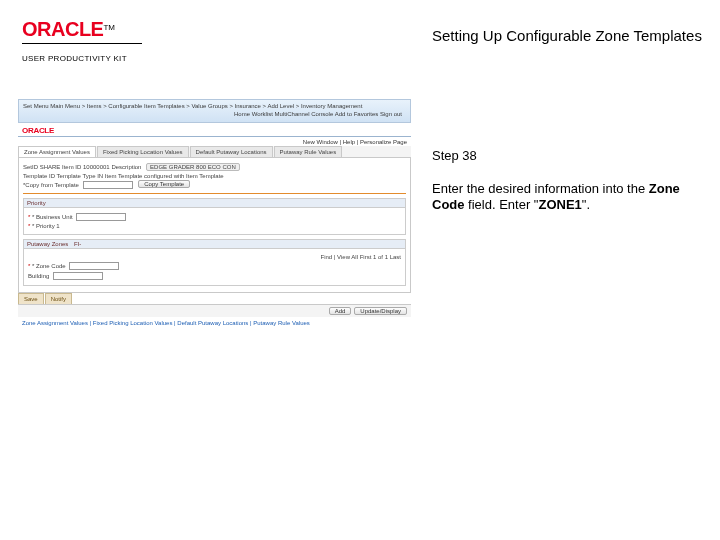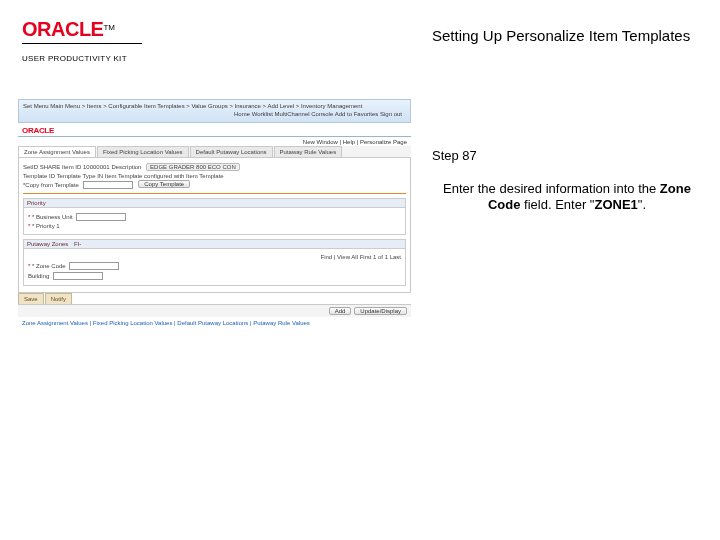--- a/index.html
+++ b/index.html
@@ -11,21 +11,21 @@
   .logo-oracle { font-family:Arial; font-size:20px; font-weight:bold; color:#e8001f; letter-spacing:-0.5px; }
   .logo-tm { font-size:8px; vertical-align:super; color:#000; font-weight:normal; }
   .logo-rule { width:120px; height:1px; background:#000; margin-top:2px; }
   .logo-sub { font-size:8px; letter-spacing:0.3px; margin-top:10px; }
 
   .title { position:absolute; top:27px; left:432px; font-size:15px; }
 
   
   .right-col { position:absolute; left:432px; width:270px; }
   .step-label { top:148px; font-size:13px; }
-  .desc { top:181px; font-size:13px; line-height:1.25;text-align:center; }
+  .desc { top:181px; font-size:13px; line-height:1.25; }
 
   
   .shot { position:absolute; top:99px; left:18px; width:393px; font-size:6px; color:#3a3a3a; }
   .shot-nav { background:linear-gradient(#e8f2fb,#d0e2f4); border:1px solid #b3c7dd; padding:3px 4px; line-height:1.3; }
   .shot-nav .row2 { text-align:right; padding-right:4px; }
   .shot-oracle-row { display:flex; align-items:center; padding:3px 4px 0; }
   .shot-oracle { font-weight:bold; color:#e8001f; font-size:8px; letter-spacing:-0.3px; }
   .shot-rule { height:1px; background:#9bb4cf; margin:1px 0 2px; }
   .shot-sub { text-align:right; padding:0 4px 1px; color:#333; }
 
@@ -53,23 +53,23 @@
 </head>
 <body>
 
 <div class="page">
   <div class="logo">
     <div><span class="logo-oracle">ORACLE</span><span class="logo-tm">TM</span></div>
     <div class="logo-rule"></div>
     <div class="logo-sub">USER PRODUCTIVITY KIT</div>
   </div>
 
-  <div class="title">Setting Up Personalize Item Templates</div>
+  <div class="title">Setting Up Configurable Zone Templates</div>
 
-  <div class="right-col step-label">Step 87</div>
+  <div class="right-col step-label">Step 38</div>
 
   <div class="right-col desc">
     <span>Enter the desired information into the </span><b>Zone Code</b><span> field. Enter "</span><b>ZONE1</b><span>".</span>
   </div>
 
   <div class="shot">
     <div class="shot-nav">
       <div class="links">Set Menu     Main Menu &gt; Items &gt; Configurable Item Templates &gt; Value Groups &gt; Insurance &gt; Add Level &gt; Inventory Management</div>
       <div class="row2">Home    Worklist    MultiChannel Console    Add to Favorites    Sign out</div>
     </div>

